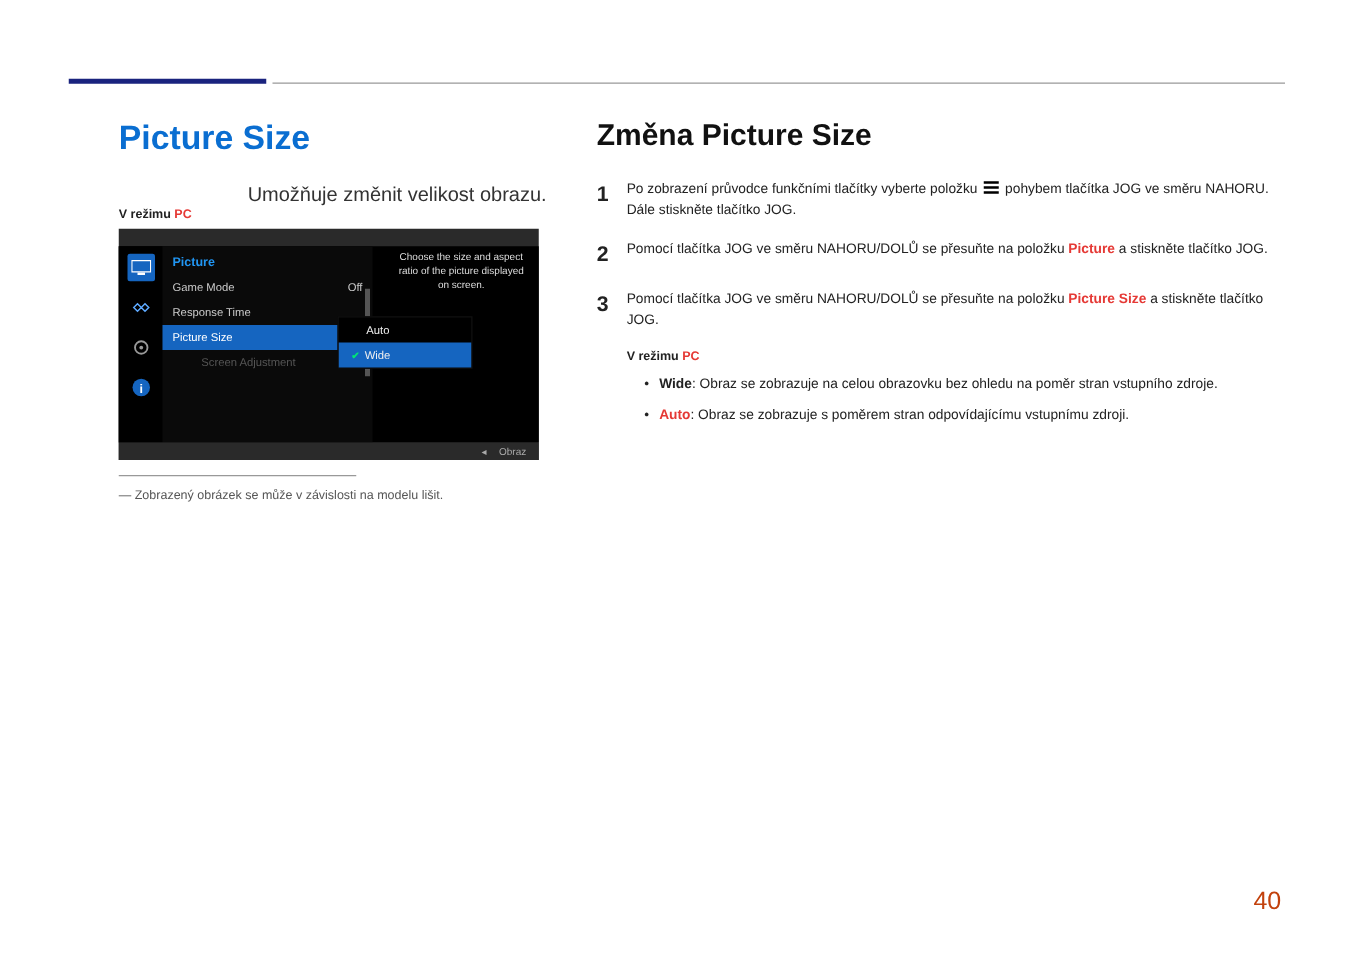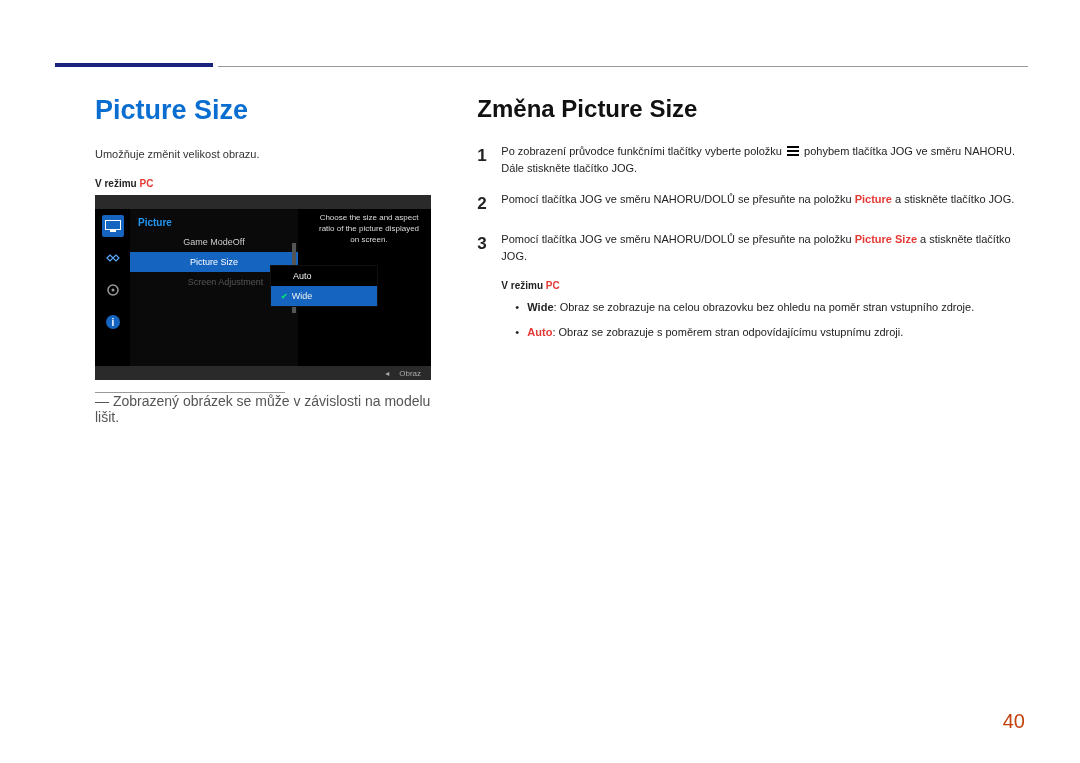--- a/index.html
+++ b/index.html
@@ -40,21 +40,21 @@
   .left-col { width: 355px; }
   .right-col { width: 570px; }
 
   
   .h1-title {
     color: #0a6ed1;
     font-size: 27px;
     font-weight: bold;
     margin-bottom: 22px;
   }
-  .desc { font-size: 11px; margin-bottom: 18px; color: #333; }
+  .desc { font-size: 16px; color: #333; text-align: right; }
   .mode-label { font-size: 10px; font-weight: bold; margin-bottom: 6px; }
   .mode-label .pc { color: #e53935; }
 
   
   .osd {
     width: 336px;
     height: 185px;
     background: #2a2a2a;
     position: relative;
     color: #f0f0f0;
@@ -69,21 +69,21 @@
   }
   .osd .side div { width: 22px; height: 22px; display: flex; align-items:center; justify-content:center; border-radius: 2px; }
   .tv-on { background: #1565c0; }
   .osd .panel {
     position: absolute; left: 35px; top: 0; bottom: 0; width: 168px;
     background: #0a0a0a; padding-top: 4px;
   }
   .osd .panel .title { color: #2196f3; font-size: 10px; font-weight: bold; padding: 4px 8px; }
   .osd .panel .row {
     padding: 5px 8px; color: #ccc;
-    display: flex; justify-content: center;
+    display: flex; justify-content: space-between;
   }
   .osd .panel .row.sel { background: #1565c0; color: #fff; }
   .osd .panel .row.dim { color: #555; margin-left: 23px; }
   .osd .panel .scroll { position: absolute; top: 34px; right: 2px; width: 4px; height: 70px; background: #555; }
   .osd .submenu {
     position: absolute; left: 175px; top: 56px; width: 108px;
     background: #000; border: 1px solid #111;
   }
   .osd .submenu .opt { padding: 5px 10px; display: flex; align-items: center; gap: 4px; }
   .osd .submenu .opt.sel { background: #1565c0; }
@@ -91,21 +91,21 @@
   .osd .hint {
     position: absolute; right: 8px; top: 4px; width: 108px;
     font-size: 8px; line-height: 1.35; color: #ddd; text-align: center;
   }
   .osd .footer {
     position: absolute; left: 0; right: 0; bottom: 0; height: 14px;
     background: #2a2a2a; color: #aaa; font-size: 8px;
     display: flex; justify-content: flex-end; align-items: center; gap: 10px; padding-right: 10px;
   }
   .foot-hr { width: 190px; height: 1px; background: #999; margin-top: 12px; }
-  .footnote { font-size: 14px; color: #555; }
+  .footnote { font-size: 10px; color: #555; margin-top: 10px; }
   .footnote::before { content: "― "; }
 
   
   .h2-title {
     font-size: 24px; font-weight: bold; color: #111; margin-bottom: 20px;
   }
   .steps { list-style: none; }
   .step { display: flex; margin-bottom: 14px; font-size: 11px; line-height: 1.55; }
   .step .num { width: 24px; font-size: 17px; font-weight: 600; color: #222; flex-shrink:0; }
   .step .txt { flex: 1; color: #222; }
@@ -173,20 +173,23 @@
                 <text x="8" y="12" font-size="10" fill="#fff" text-anchor="middle" font-family="Arial" font-weight="bold">i</text>
               </svg>
           </div>
         </div>
         <div class="panel">
           <div class="title">Picture</div>
           <div class="row">
             <span>Game Mode</span>
             <span>Off</span>
           </div>
+          <div class="row">
+            <span>Response Time</span>
+          </div>
           <div class="row sel">
             <span>Picture Size</span>
           </div>
           <div class="row dim">
             <span>Screen Adjustment</span>
           </div>
           <div class="scroll"></div>
         </div>
         <div class="submenu">
           <div class="opt">

